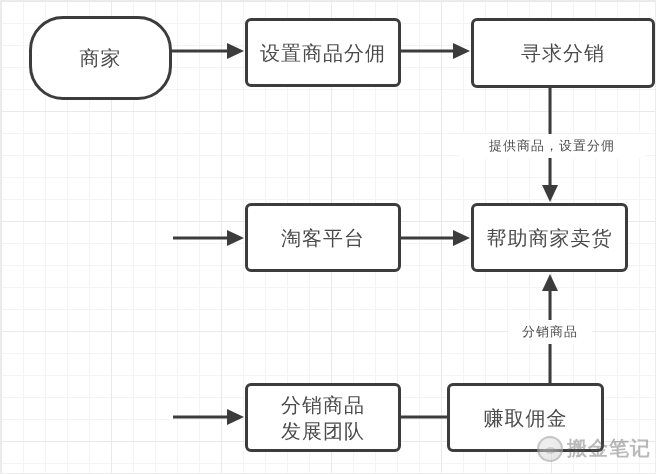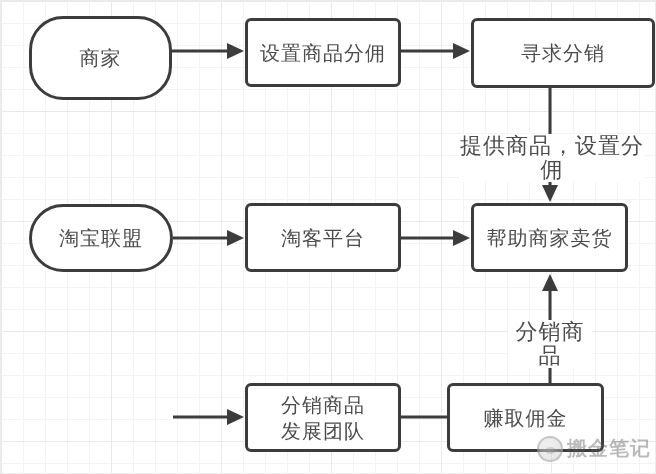--- a/index.html
+++ b/index.html
@@ -44,21 +44,21 @@
     z-index: 2;
   }
   .node.rect { border-radius: 6px; }
   .node.stadium { border-radius: 34px; }
   .node .multiline { white-space: pre-line; }
   .edge-label {
     position: absolute;
     z-index: 3;
     background: #ffffff;
     color: #4b4b4b;
-    font-size: 22px;
+    font-size: 13px;
     letter-spacing: 1px;
     text-align: center;
     line-height: 24px;
   }
   .watermark {
     position: absolute;
     left: 536px;
     top: 434px;
     display: flex;
     align-items: center;
@@ -140,23 +140,20 @@
   <div class="node stadium" style="left:28px; top:15px; width:143px; height:84px;">
     <span>商家</span>
   </div>
   <div class="node rect" style="left:244px; top:17px; width:156px; height:69px;">
     <span>设置商品分佣</span>
   </div>
   <div class="node rect" style="left:470px; top:17px; width:184px; height:70px;">
     <span>寻求分销</span>
   </div>
 
-  <div class="node stadium" style="left:28px; top:203px; width:144px; height:68px;">
-    <span>淘宝联盟</span>
-  </div>
   <div class="node rect" style="left:470px; top:202px; width:157px; height:69px;">
     <span>帮助商家卖货</span>
   </div>
   <div class="node rect" style="left:244px; top:202px; width:156px; height:69px;">
     <span>淘客平台</span>
   </div>
 
   <div class="node rect" style="left:244px; top:382px; width:156px; height:69px;">
     <span class="multiline">分销商品
 发展团队</span>

